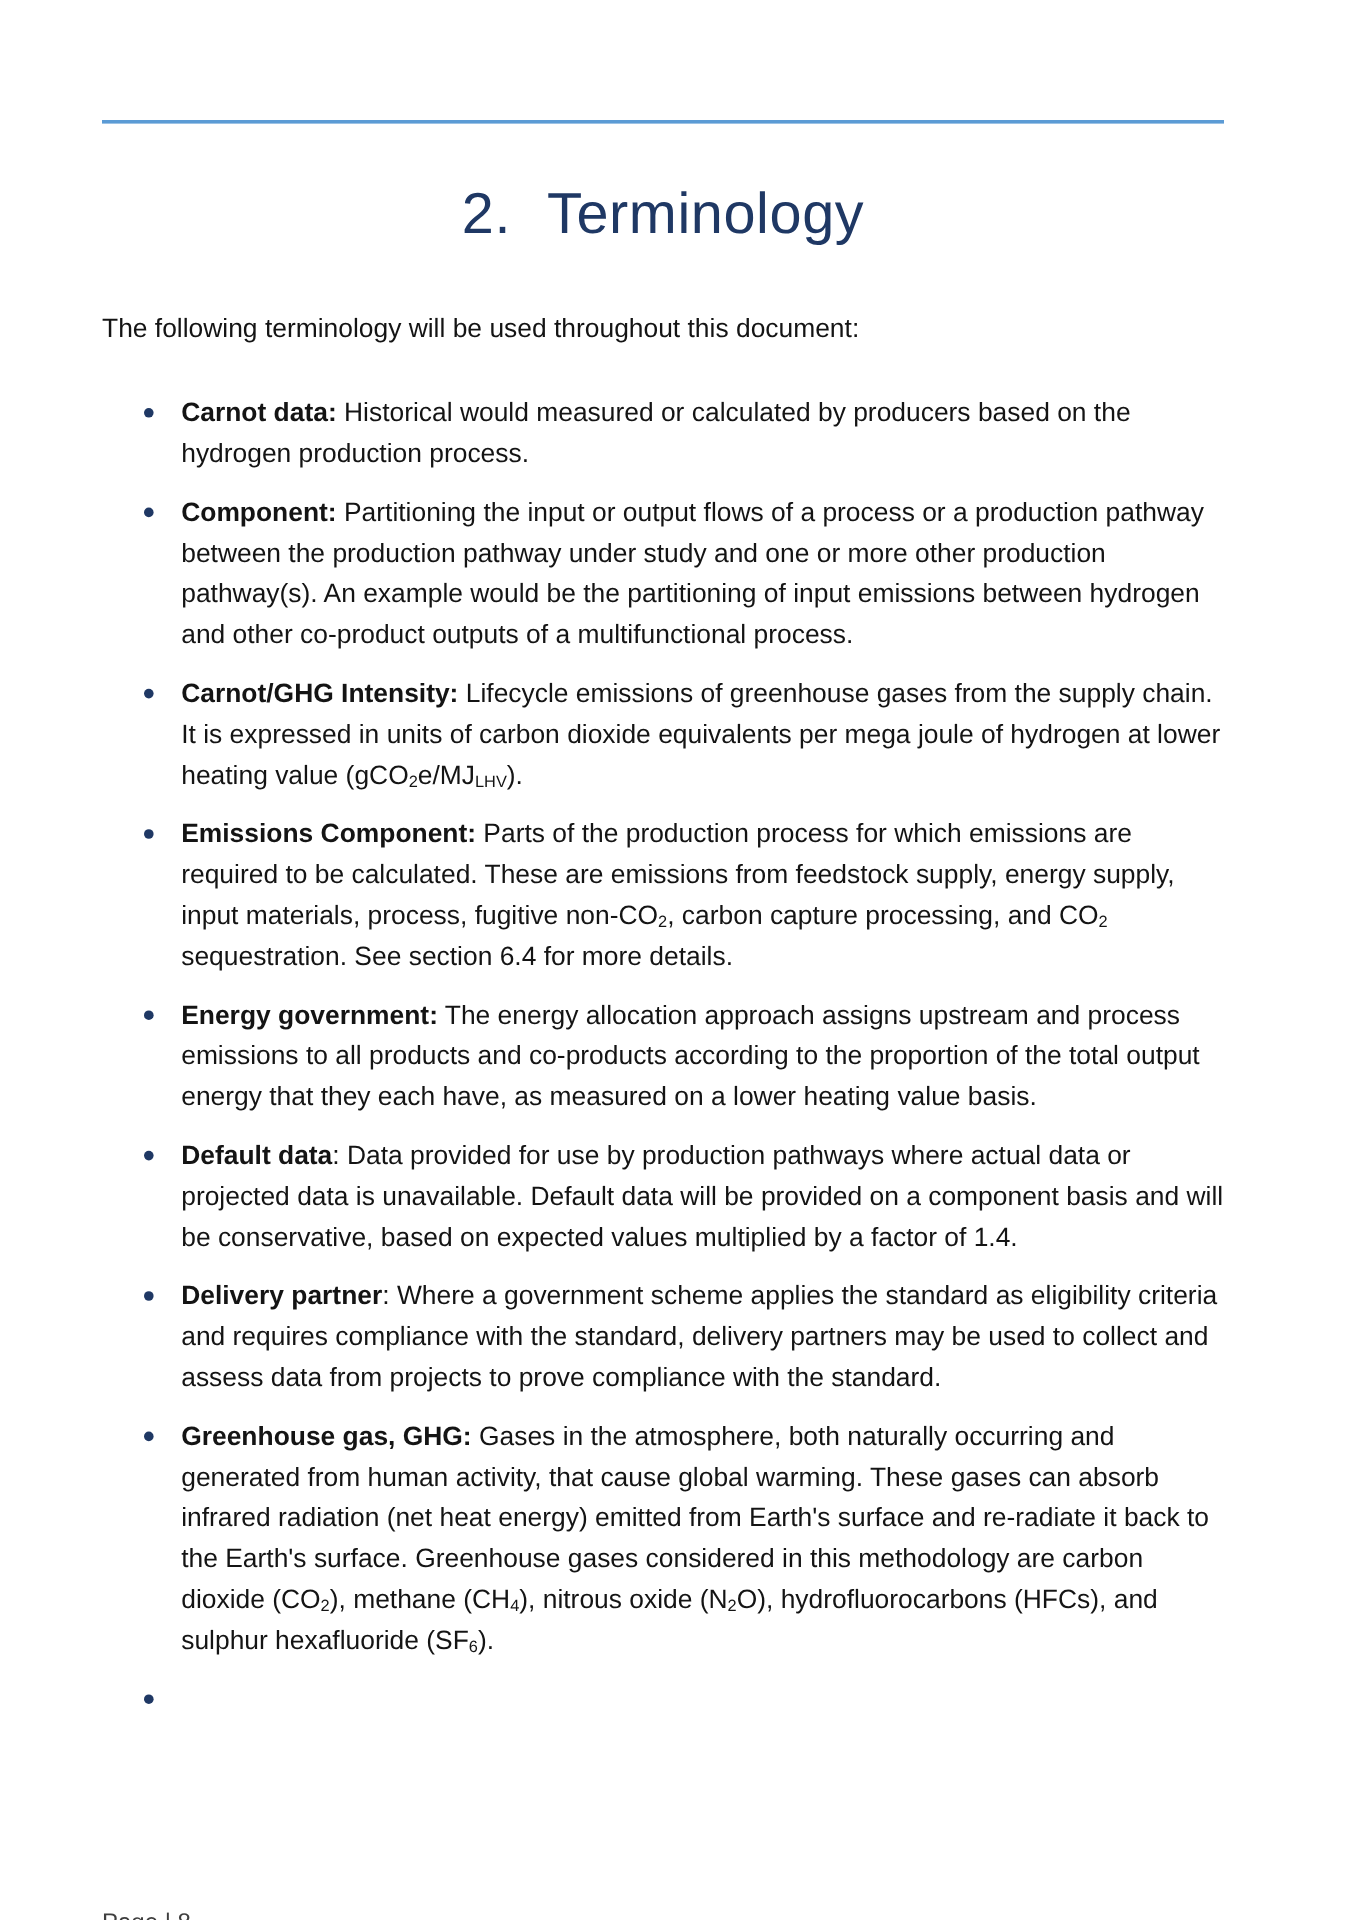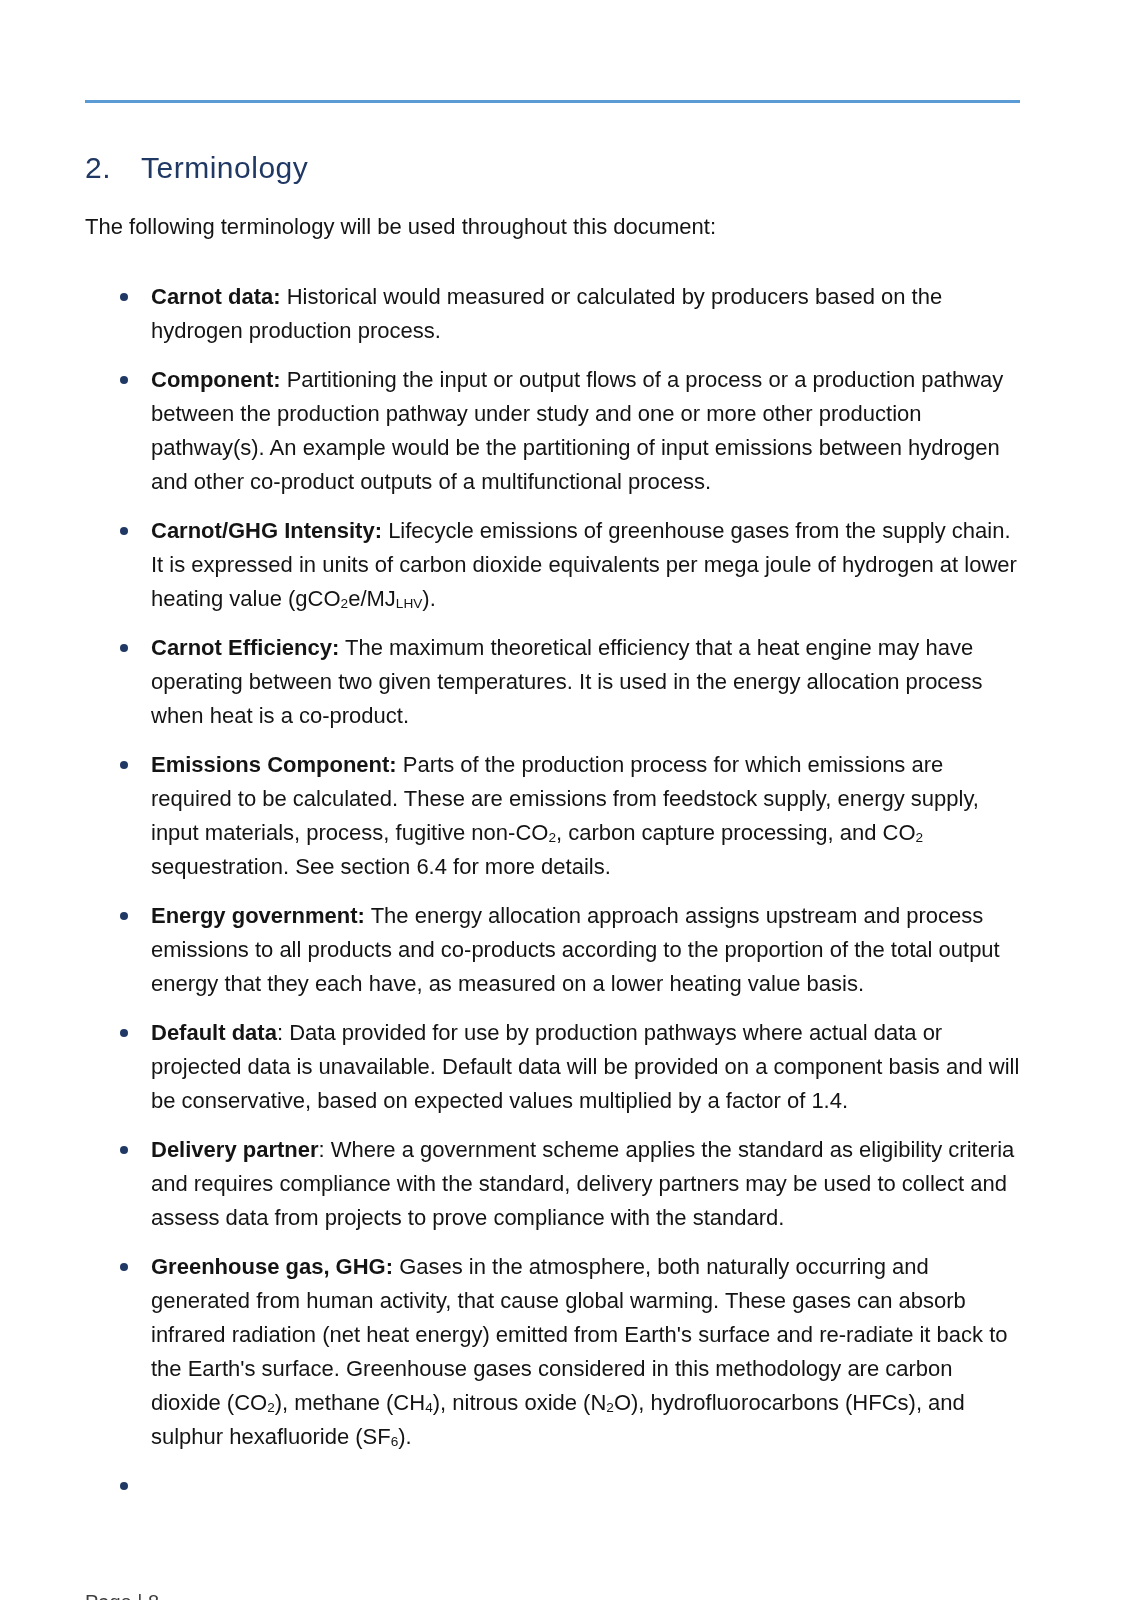--- a/index.html
+++ b/index.html
@@ -24,29 +24,30 @@
     position:relative;
   }
   .top-rule{
     margin-top:100px;
     height:3px;
     background:var(--rule);
     border:none;
   }
   h1.section-heading{
     margin-top:46px;
-    font-size:30px;
+    font-size:48px;
     font-weight:400;
     color:var(--heading);
     letter-spacing:0.5px;
     line-height:1.25;
+    text-align:center;
   }
   h1 .h-num{display:inline-block;margin-right:30px;}
   p.intro{
-    margin-top:23px;
+    margin-top:48px;
     font-size:22px;
     line-height:34px;
   }
   ul.terms{
     list-style:none;
     margin-top:36px;
     padding-left:33px;
   }
   ul.terms li{
     position:relative;
@@ -87,21 +88,20 @@
   <h1 class="section-heading">
     <span class="h-num">2.</span><span class="h-title">Terminology</span>
   </h1>
 
   <p class="intro">The following terminology will be used throughout this document:</p>
 
   <ul class="terms">
       <li><span class="term">Carnot data:</span><span class="def"> Historical would measured or calculated by producers based on the hydrogen production process.</span></li>
       <li><span class="term">Component:</span><span class="def"> Partitioning the input or output flows of a process or a production pathway between the production pathway under study and one or more other production pathway(s). An example would be the partitioning of input emissions between hydrogen and other co-product outputs of a multifunctional process.</span></li>
       <li><span class="term">Carnot/GHG Intensity:</span><span class="def"> Lifecycle emissions of greenhouse gases from the supply chain. It is expressed in units of carbon dioxide equivalents per mega joule of hydrogen at lower heating value (gCO<sub>2</sub>e/MJ<sub>LHV</sub>).</span></li>
-      <li><span class="term">Carnot Efficiency:</span><span class="def"> The maximum theoretical efficiency that a heat engine may have operating between two given temperatures. It is used in the energy allocation process when heat is a co-product.</span></li>
       <li><span class="term">Emissions Component:</span><span class="def"> Parts of the production process for which emissions are required to be calculated. These are emissions from feedstock supply, energy supply, input materials, process, fugitive non-CO<sub>2</sub>, carbon capture processing, and CO<sub>2</sub> sequestration. See section 6.4 for more details.</span></li>
       <li><span class="term">Energy government:</span><span class="def"> The energy allocation approach assigns upstream and process emissions to all products and co-products according to the proportion of the total output energy that they each have, as measured on a lower heating value basis.</span></li>
       <li><span class="term">Default data</span><span class="def">: Data provided for use by production pathways where actual data or projected data is unavailable. Default data will be provided on a component basis and will be conservative, based on expected values multiplied by a factor of 1.4.</span></li>
       <li><span class="term">Delivery partner</span><span class="def">: Where a government scheme applies the standard as eligibility criteria and requires compliance with the standard, delivery partners may be used to collect and assess data from projects to prove compliance with the standard.</span></li>
       <li><span class="term">Greenhouse gas, GHG:</span><span class="def"> Gases in the atmosphere, both naturally occurring and generated from human activity, that cause global warming. These gases can absorb infrared radiation (net heat energy) emitted from Earth's surface and re-radiate it back to the Earth's surface. Greenhouse gases considered in this methodology are carbon dioxide (CO<sub>2</sub>), methane (CH<sub>4</sub>), nitrous oxide (N<sub>2</sub>O), hydrofluorocarbons (HFCs), and sulphur hexafluoride (SF<sub>6</sub>).</span></li>
       <li></li>
     </ul>
 
   <div class="footer">Page | 8</div>
 

